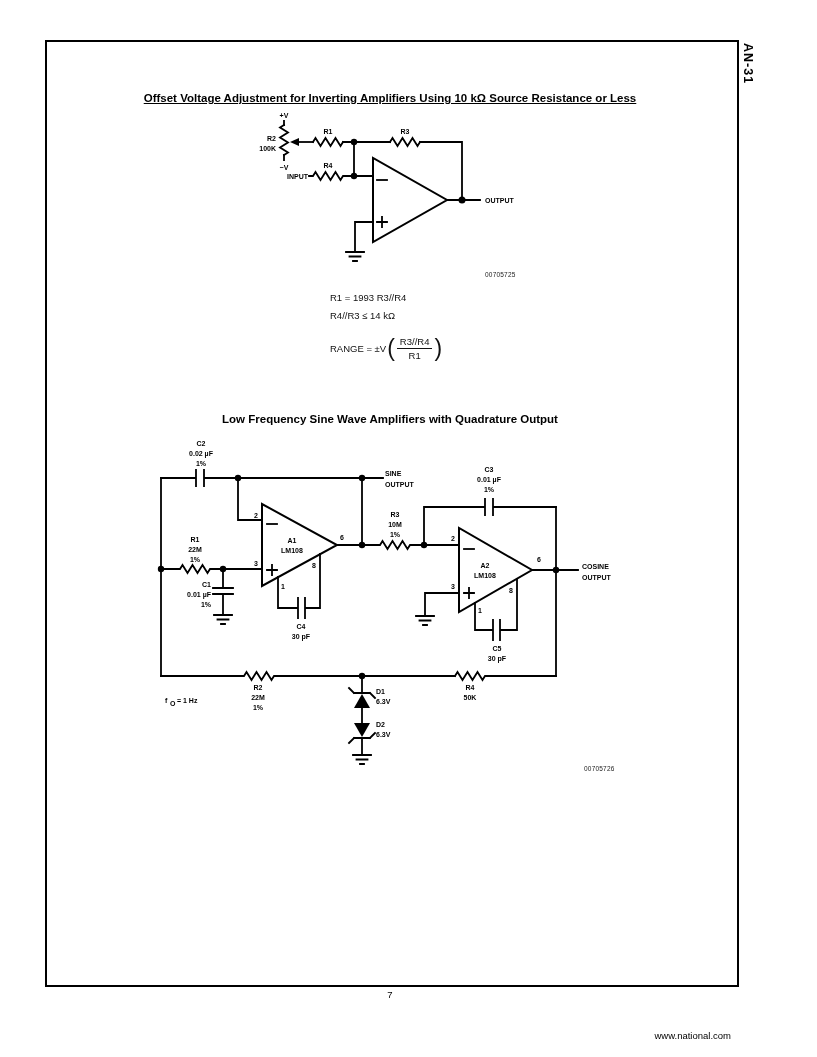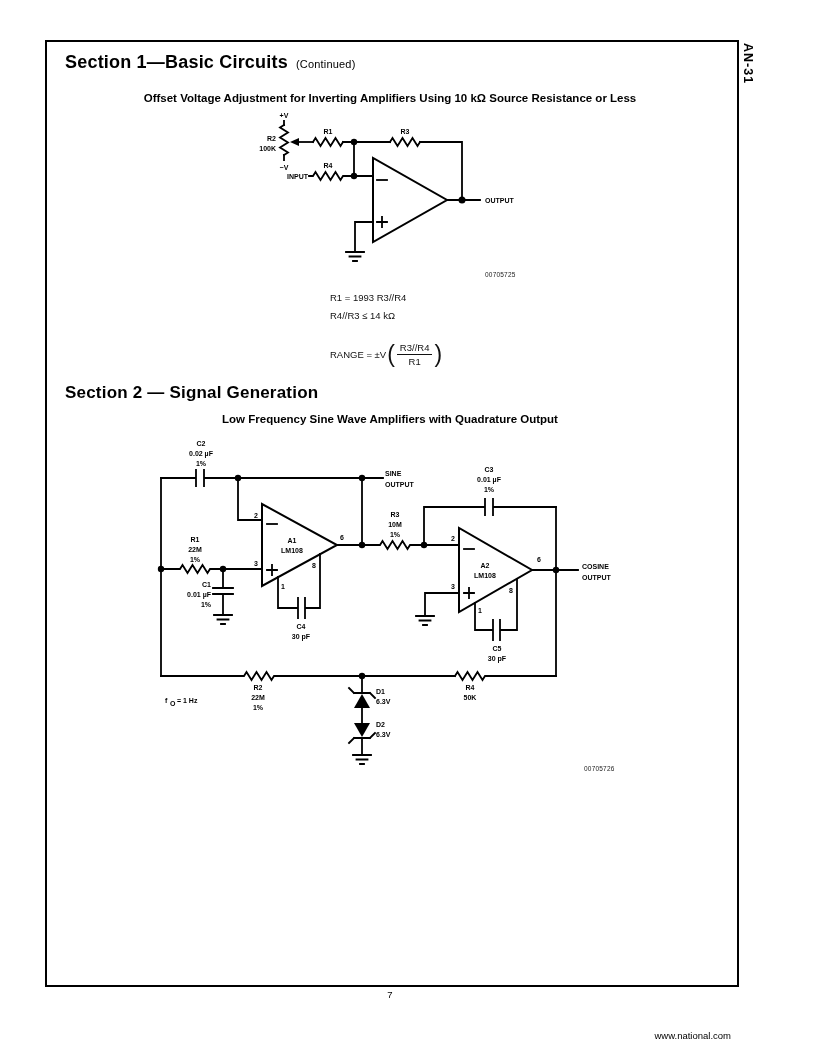--- a/index.html
+++ b/index.html
@@ -6,47 +6,44 @@
   .screen{position:relative;width:817px;height:1057px;background:#fff;overflow:hidden;
           font-family:"Liberation Sans",sans-serif;color:#000;}
   .page-border{position:absolute;left:45px;top:40px;width:690px;height:943px;
                border:2px solid #000;background:#fff;}
   .doc-code{position:absolute;left:741px;top:43px;font-size:12.5px;font-weight:bold;
             writing-mode:vertical-rl;letter-spacing:1px;}
   .h1{position:absolute;left:65px;top:52px;font-size:18px;font-weight:bold;letter-spacing:.2px;}
   .h1 .cont{font-size:11px;font-weight:normal;margin-left:8px;}
   .subtitle{position:absolute;left:45px;width:690px;text-align:center;
             font-size:11.5px;font-weight:bold;}
-  .sub1{top:92px;}
+  .sub1{top:92px;text-decoration:underline;}
   .sub2{top:413px;}
   .h2{position:absolute;left:65px;top:383px;font-size:17px;font-weight:bold;letter-spacing:.2px;}
   svg{position:absolute;overflow:visible;}
   svg text{font-family:"Liberation Sans",sans-serif;font-size:7px;font-weight:bold;fill:#000;}
   .figcode{position:absolute;font-size:6.5px;font-weight:normal;color:#222;letter-spacing:.2px;}
   .equations{position:absolute;left:330px;top:289px;font-size:9.5px;color:#111;}
   .equations .eqrow{line-height:18px;white-space:nowrap;}
-  .eq-frac-row{display:flex;align-items:center;margin-top:17px;white-space:nowrap;}
+  .eq-frac-row{display:flex;align-items:center;margin-top:11px;white-space:nowrap;}
   .paren{font-size:23px;font-weight:300;line-height:1;padding:0 1px;}
   .frac{display:inline-block;text-align:center;margin:0 1px;}
   .frac .num{padding:0 3px 1px 3px;}
   .frac .den{border-top:1.2px solid #111;padding:1px 3px 0 3px;}
   .footer-page{position:absolute;left:45px;top:989px;width:690px;text-align:center;font-size:9.5px;}
   .footer-site{position:absolute;top:1030px;right:86px;font-size:9.5px;}
 </style>
 </head>
 <body>
 
 <div class="screen">
   <div class="page-border"></div>
 
   <div class="doc-code">AN-31</div>
 
-  <div class="h1">
-    <span>Section 1—Basic Circuits</span><span class="cont">(Continued)</span>
-  </div>
 
   <div class="subtitle sub1">Offset Voltage Adjustment for Inverting Amplifiers Using 10 kΩ Source Resistance or Less</div>
 
   <svg style="left:248px;top:108px" width="290" height="165" viewBox="0 0 290 165">
     <g fill="none" stroke="#000" stroke-width="1.8" stroke-linecap="square">
 
       <g>
         <path d="M36,13 V17 m0,30 V52"></path>
         <path d="M36,17 l-4,2.5 l8,5 l-8,5 l8,5 l-8,5 l8,5 l-4,2.5"></path>
         <path d="M65,34 H50"></path>
@@ -100,21 +97,20 @@
       <span>RANGE = ±V</span>
       <span class="paren">(</span>
       <span class="frac">
         <span class="num" style="display:block">R3//R4</span>
         <span class="den" style="display:block">R1</span>
       </span>
       <span class="paren">)</span>
     </div>
   </div>
 
-  <div class="h2">Section 2 — Signal Generation</div>
   <div class="subtitle sub2">Low Frequency Sine Wave Amplifiers with Quadrature Output</div>
 
   <svg style="left:155px;top:432px" width="470" height="345" viewBox="0 0 470 345">
     <g fill="none" stroke="#000" stroke-width="1.8" stroke-linecap="square">
 
       <path d="M6,46 V244"></path>
       <path d="M401,75 V244"></path>
 
       <g>
         <path d="M6,46 H41 M41,38 V54 M49,38 V54 M49,46 H228"></path>

